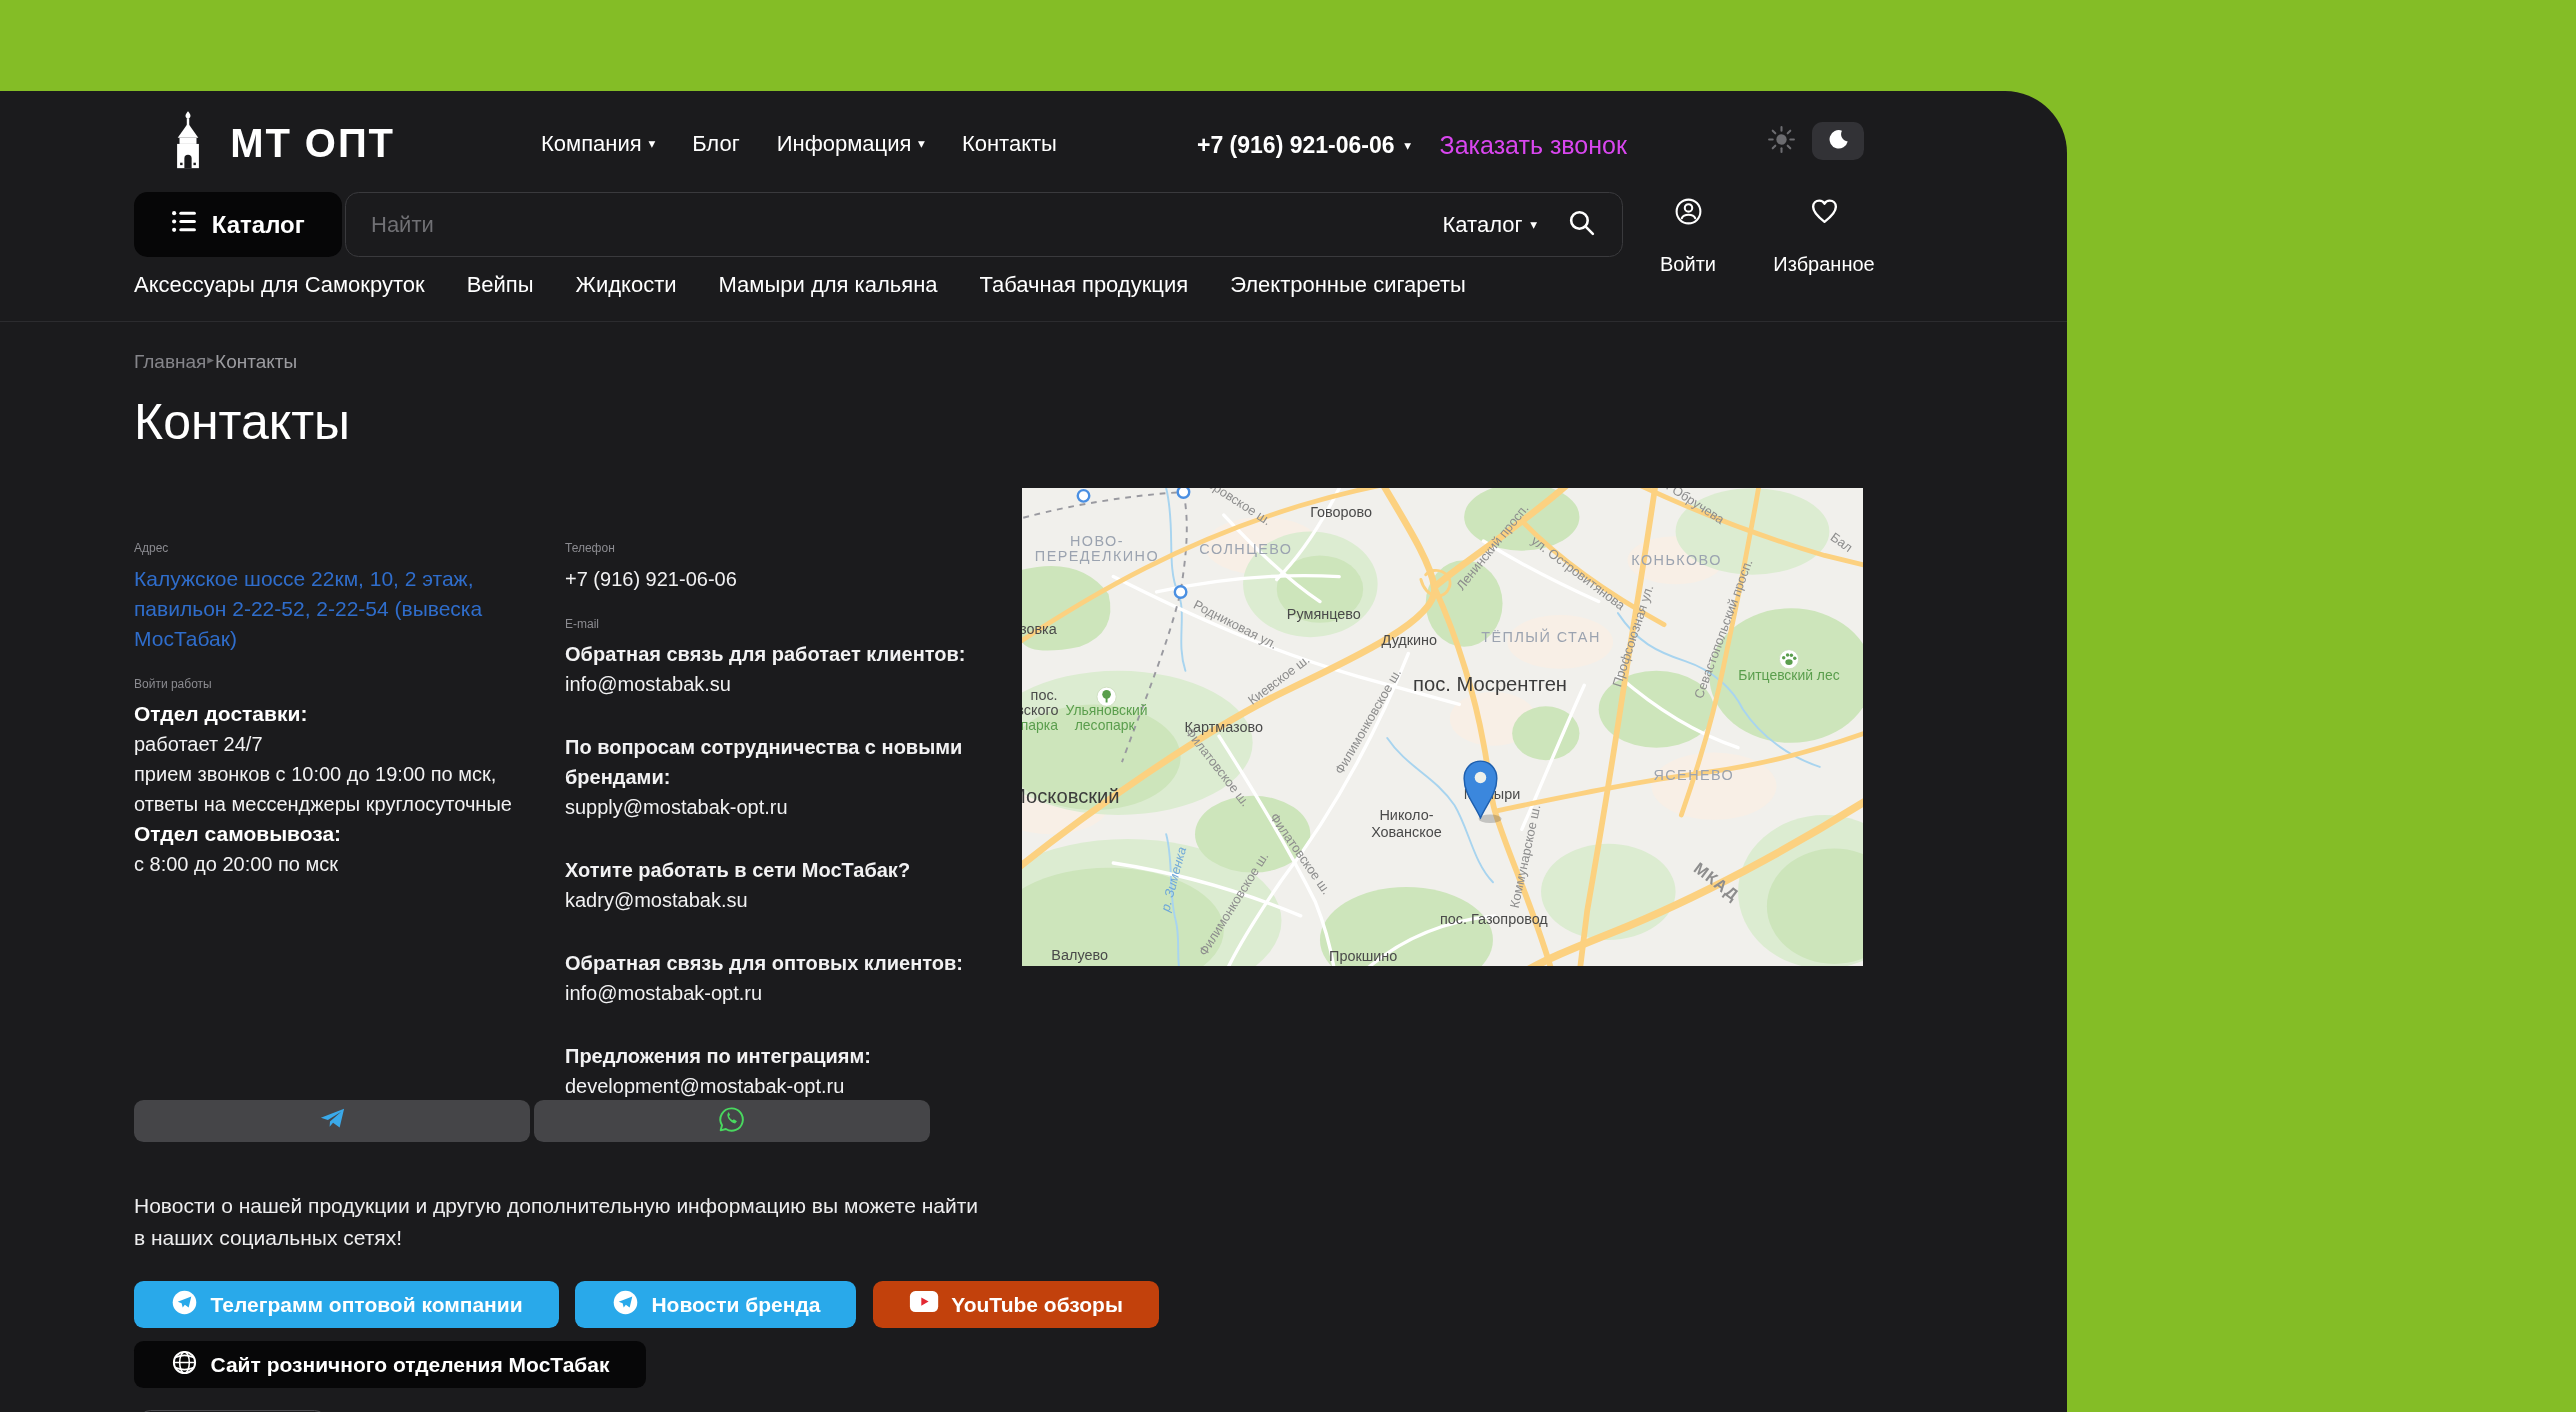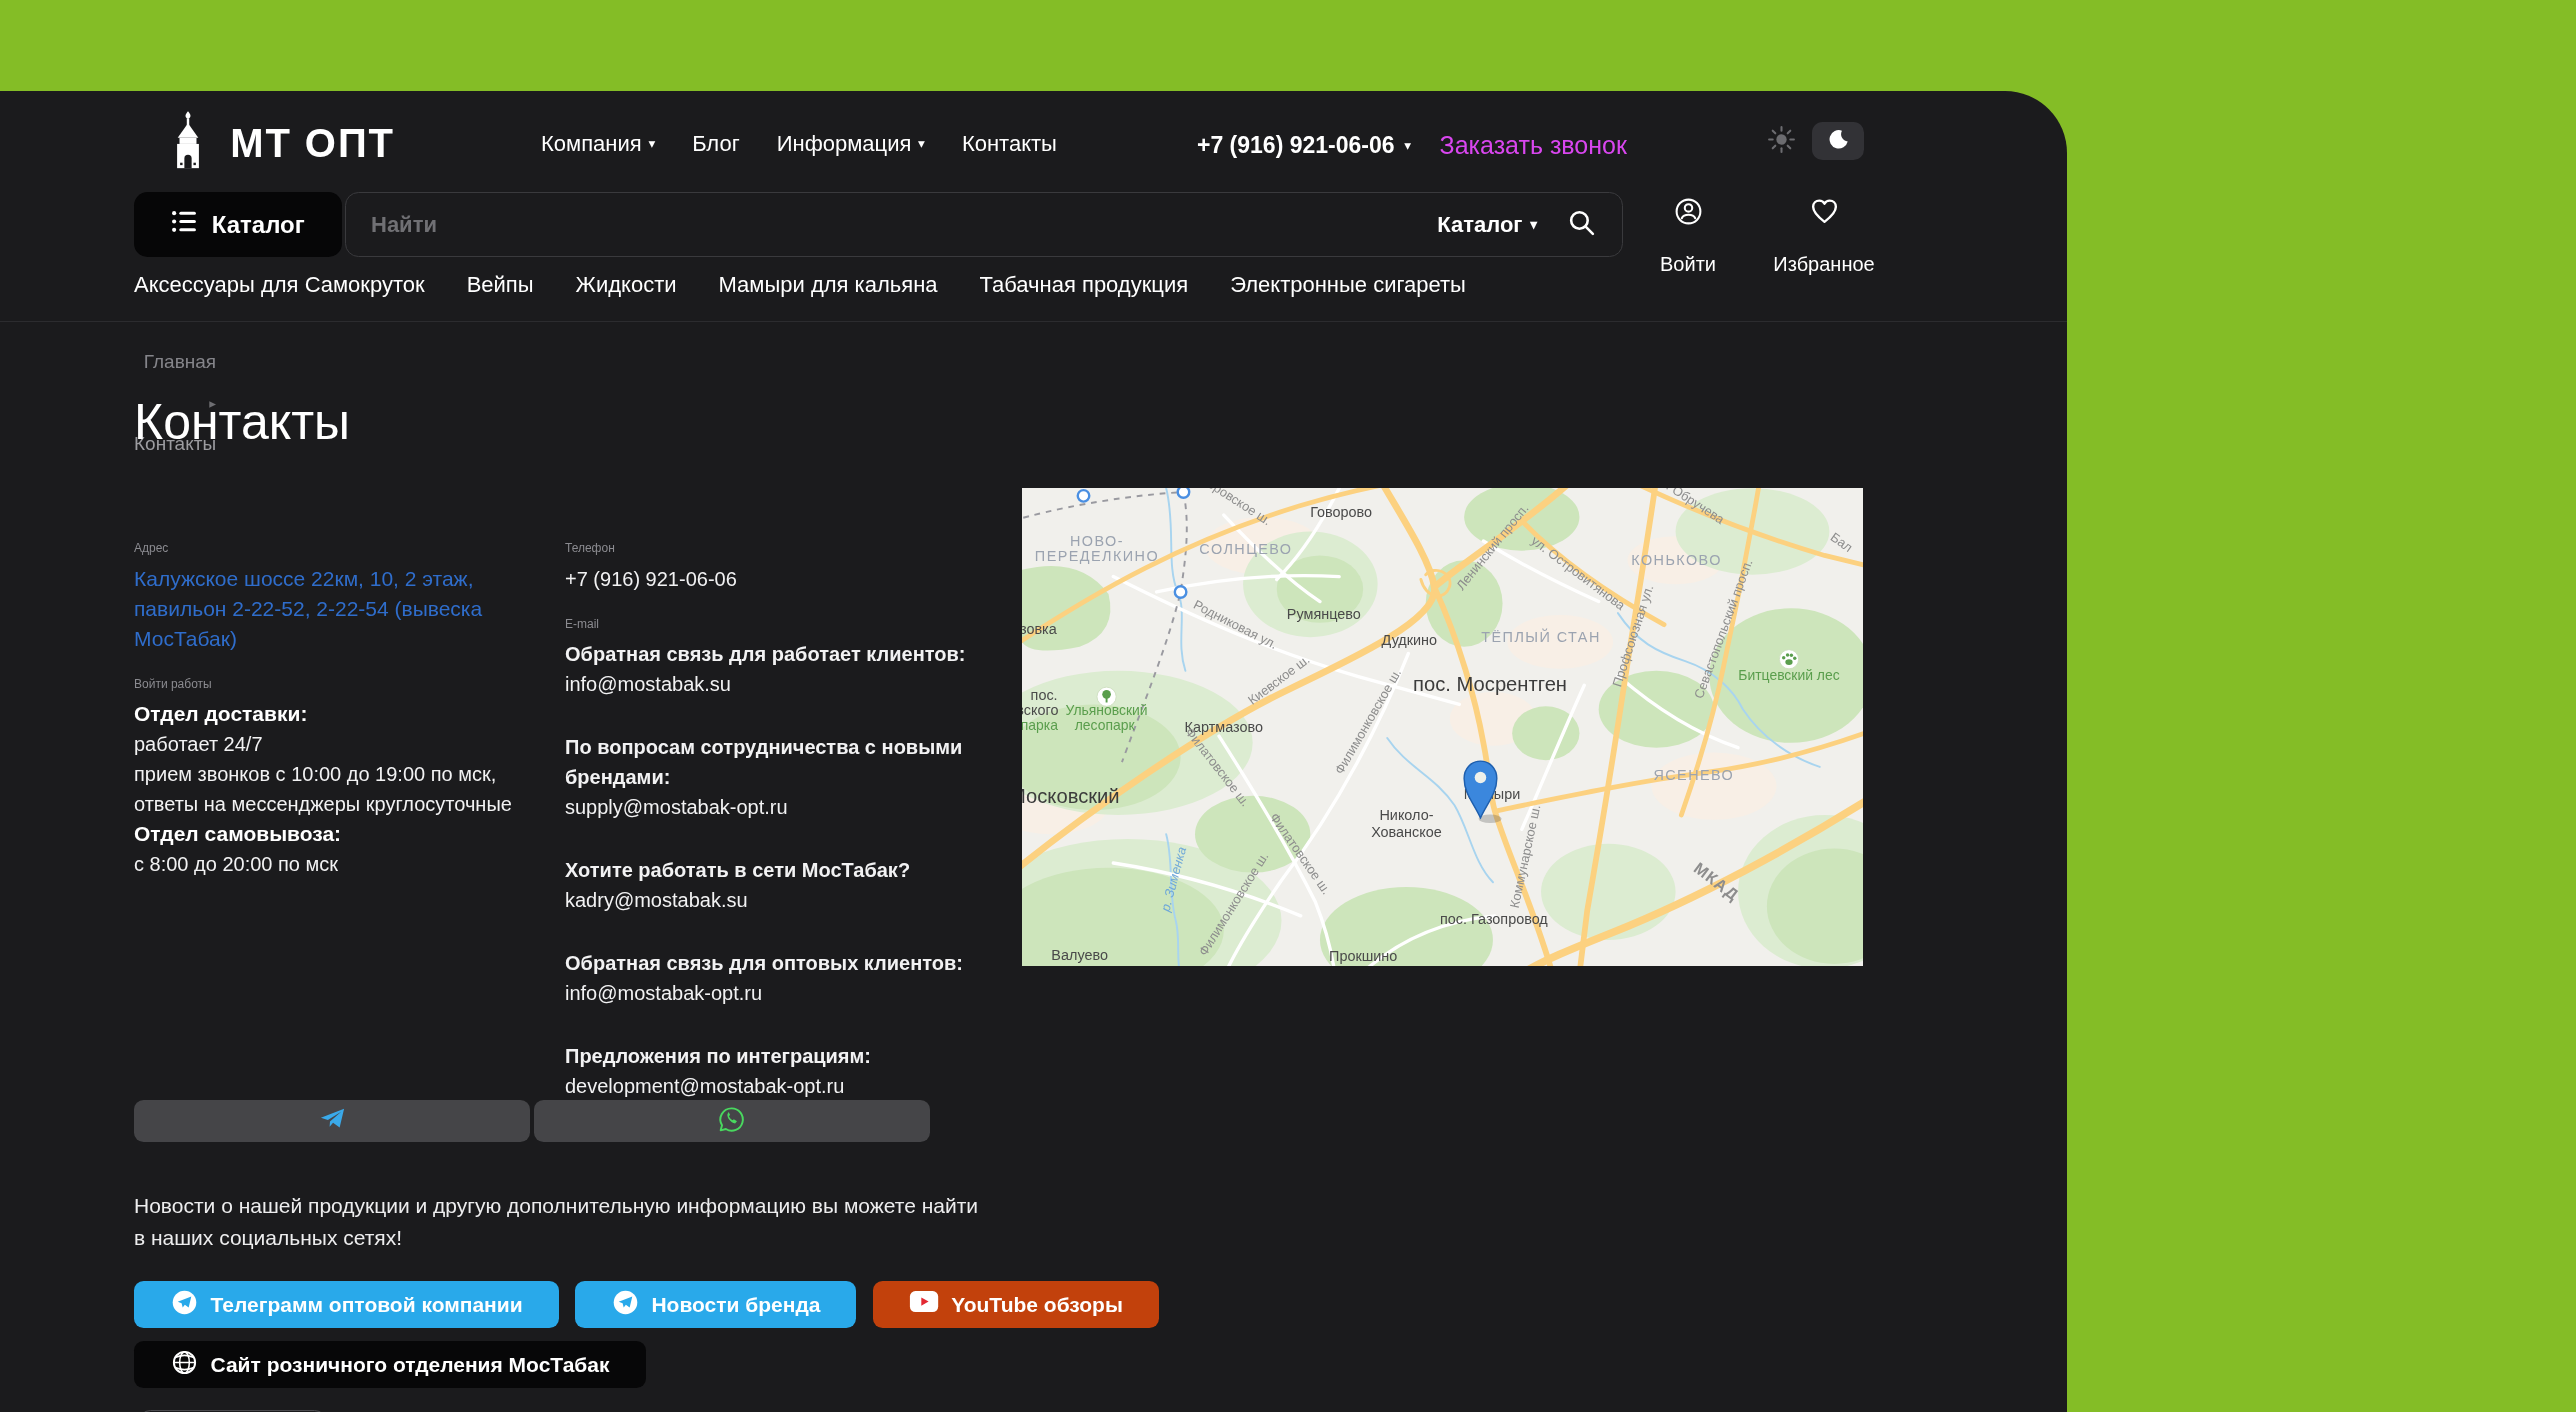--- a/index.html
+++ b/index.html
@@ -28,36 +28,36 @@
   .moon-btn{width:52px;height:38px;background:#323236;border-radius:10.6px;display:flex;align-items:center;justify-content:center;cursor:pointer;}
 
   
   .catalog-btn{
     position:absolute;left:0;top:101px;width:208px;height:65px;background:#060607;
     border-radius:13.5px;display:flex;align-items:center;justify-content:center;gap:13.5px;
     font-size:24px;font-weight:700;cursor:pointer;
   }
   .search{
     position:absolute;left:211px;top:101px;width:1278px;height:65px;box-sizing:border-box;
-    border:1.9px solid #3a3a3d;border-radius:13.5px;display:flex;align-items:center;padding:0 25px;font-weight:bold;
+    border:1.9px solid #3a3a3d;border-radius:13.5px;display:flex;align-items:center;padding:0 25px;
   }
   .search-ph{flex:1;font-size:22px;color:#707074;}
   .search-cat{display:flex;align-items:center;gap:7.7px;font-size:22px;color:#fff;margin-right:29px;cursor:pointer;}
   .hdr-mini{position:absolute;top:105px;width:106px;display:flex;flex-direction:column;align-items:center;gap:21px;cursor:pointer;}
   .hdr-mini span{font-size:20px;color:#fff;}
   .login{left:1501px;}
   .fav{left:1637px;}
 
   
   .cats{position:absolute;left:0;top:181px;display:flex;gap:42px;font-size:22px;}
   .cats span{cursor:pointer;color:#fff;white-space:nowrap;}
   .hdr-divider{position:absolute;left:0;top:230px;width:2067px;height:1px;background:#2c2c2f;}
 
   
-  .breadcrumb{position:absolute;left:0;top:260px;display:flex;align-items:flex-end;gap:22px;font-size:19px;color:#85858a;flex-direction:column;}
+  .breadcrumb{position:absolute;left:0;top:260px;display:flex;align-items:flex-start;gap:1px;font-size:19px;color:#85858a;}
   .bc-sep{font-size:13.5px;color:#6e6e72;}
   .bc-current{color:#9c9ca0;}
   .page-title{position:absolute;left:0;top:302px;font-size:50px;font-weight:500;color:#fff;}
 
   
   .col{position:absolute;top:450px;}
   .col-left{left:0;width:420px;}
   .col-right{left:431px;width:404px;}
   .field-label{font-size:12px;color:#8b8b90;margin-bottom:8.7px;}
   .addr-link{display:block;font-size:21px;line-height:30px;color:#2f6dcb;text-decoration:none;cursor:pointer;}

